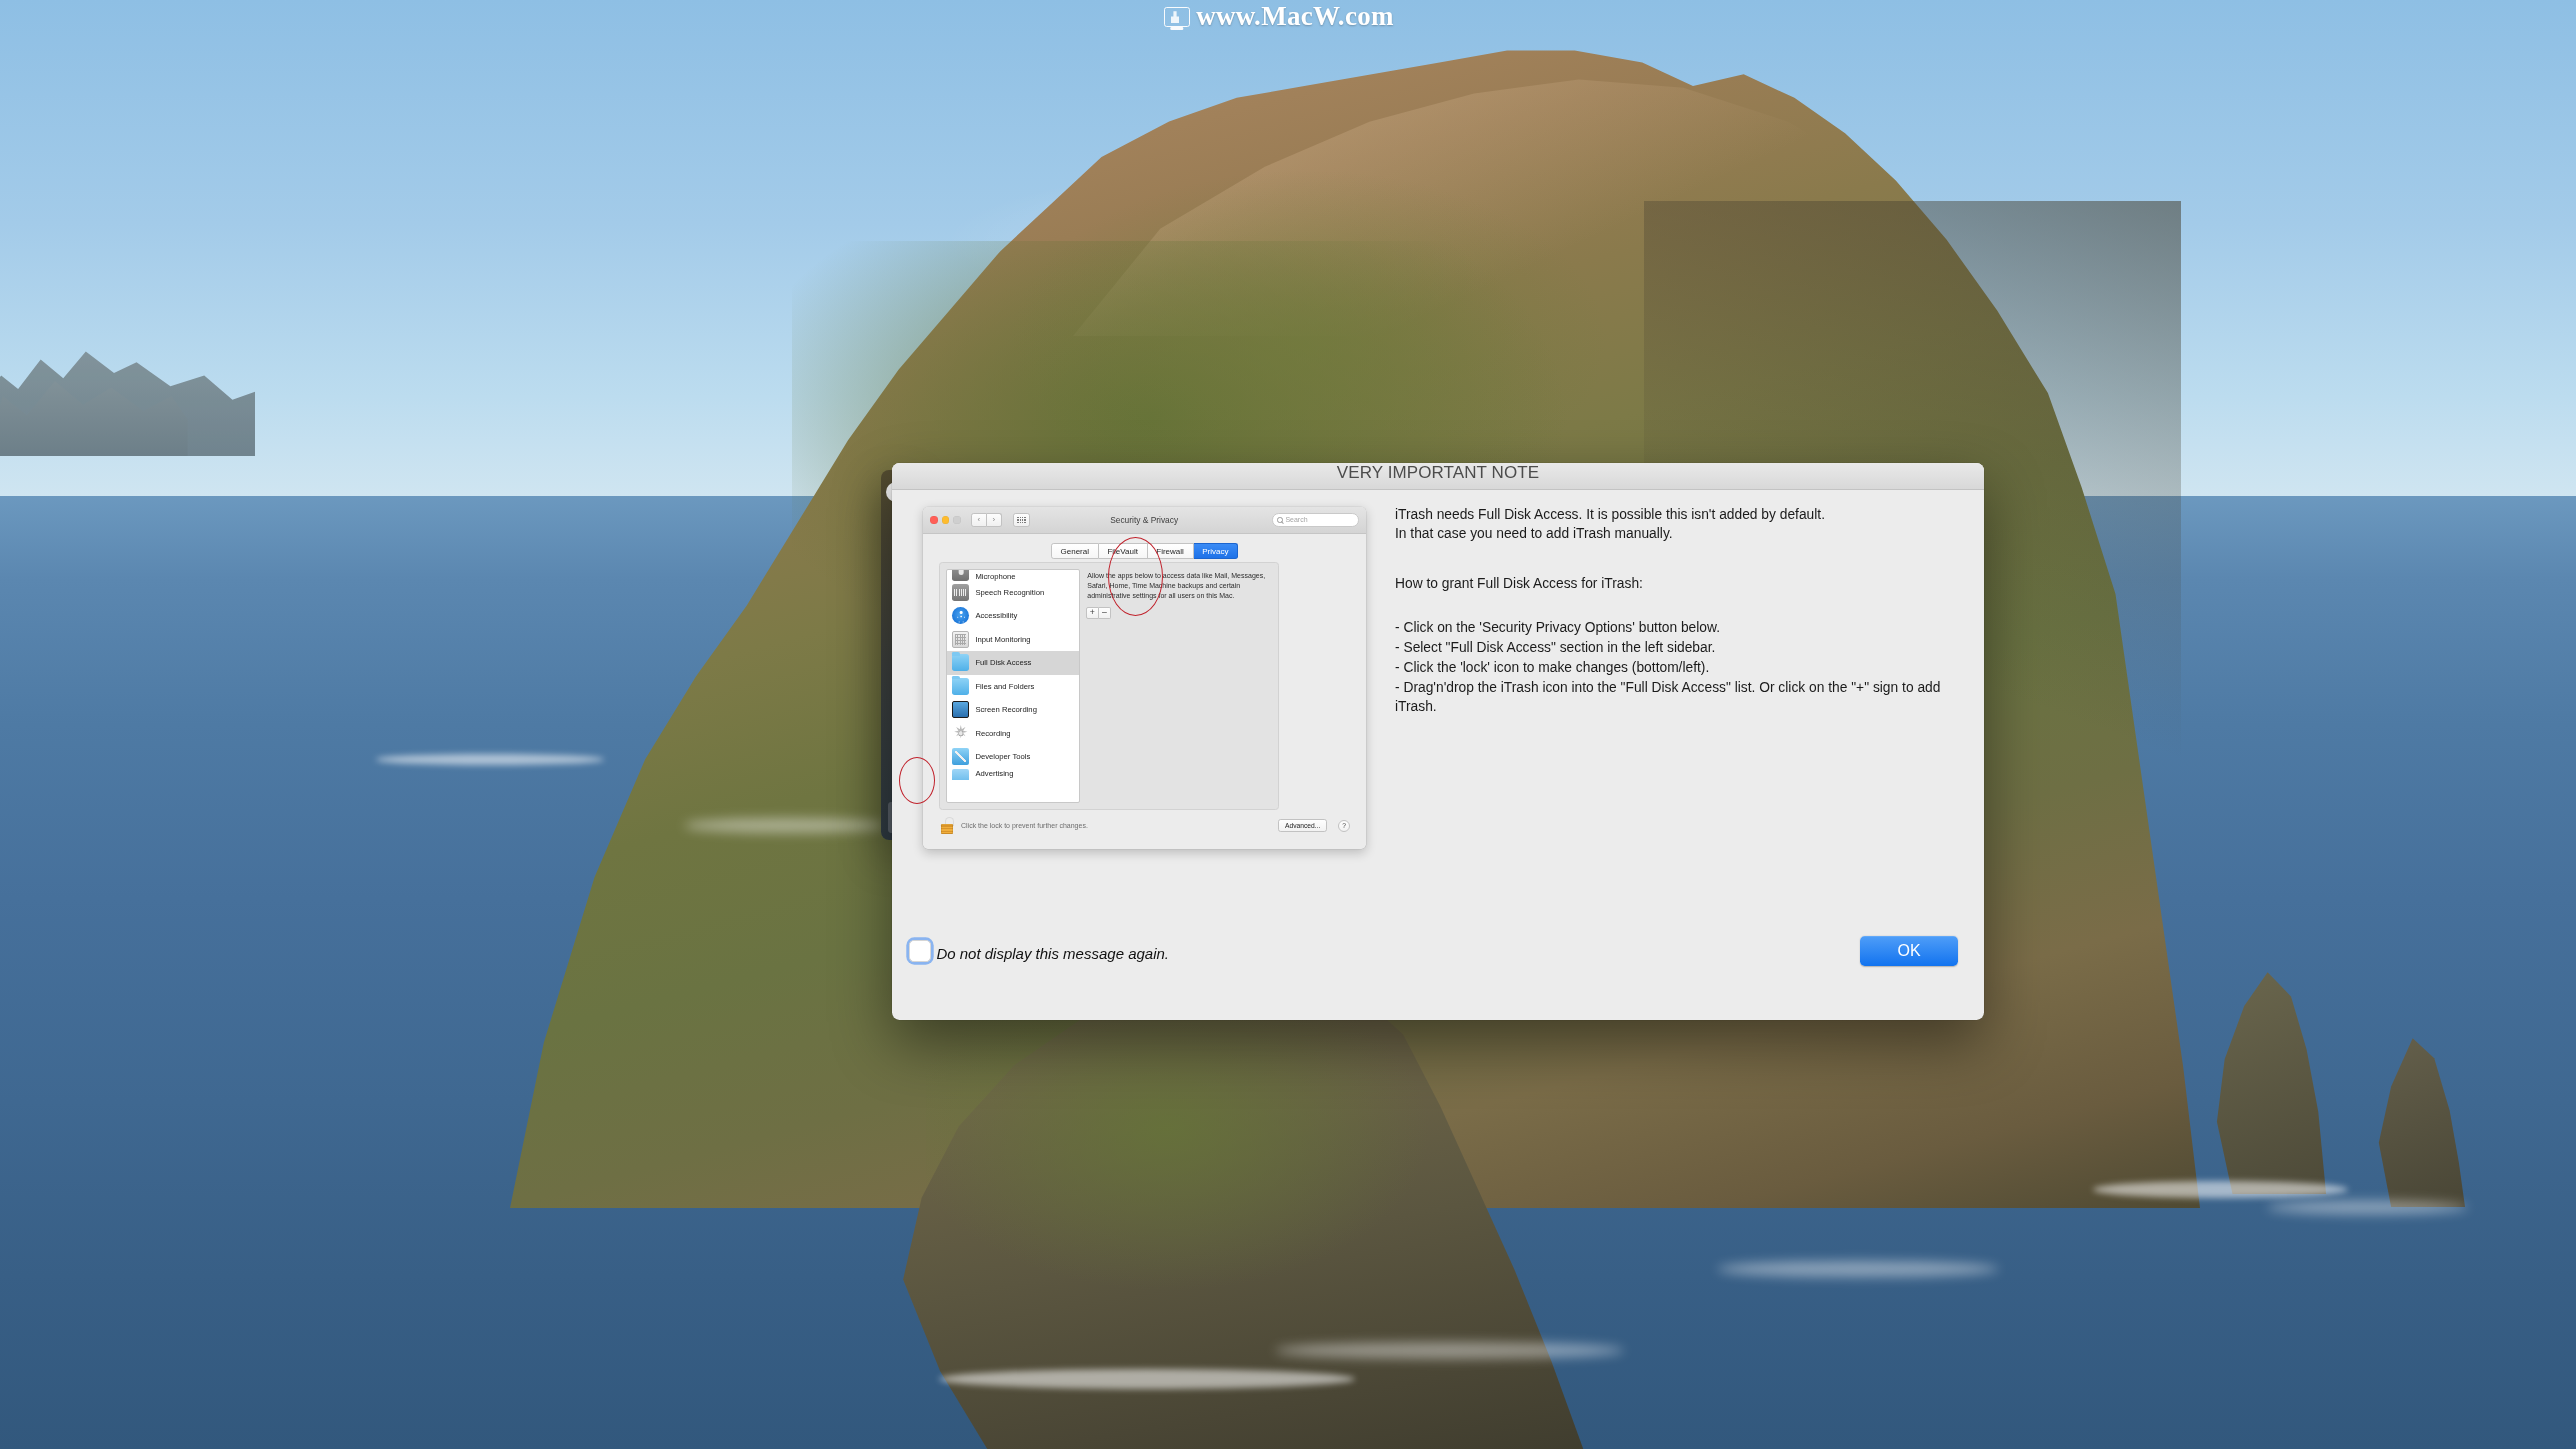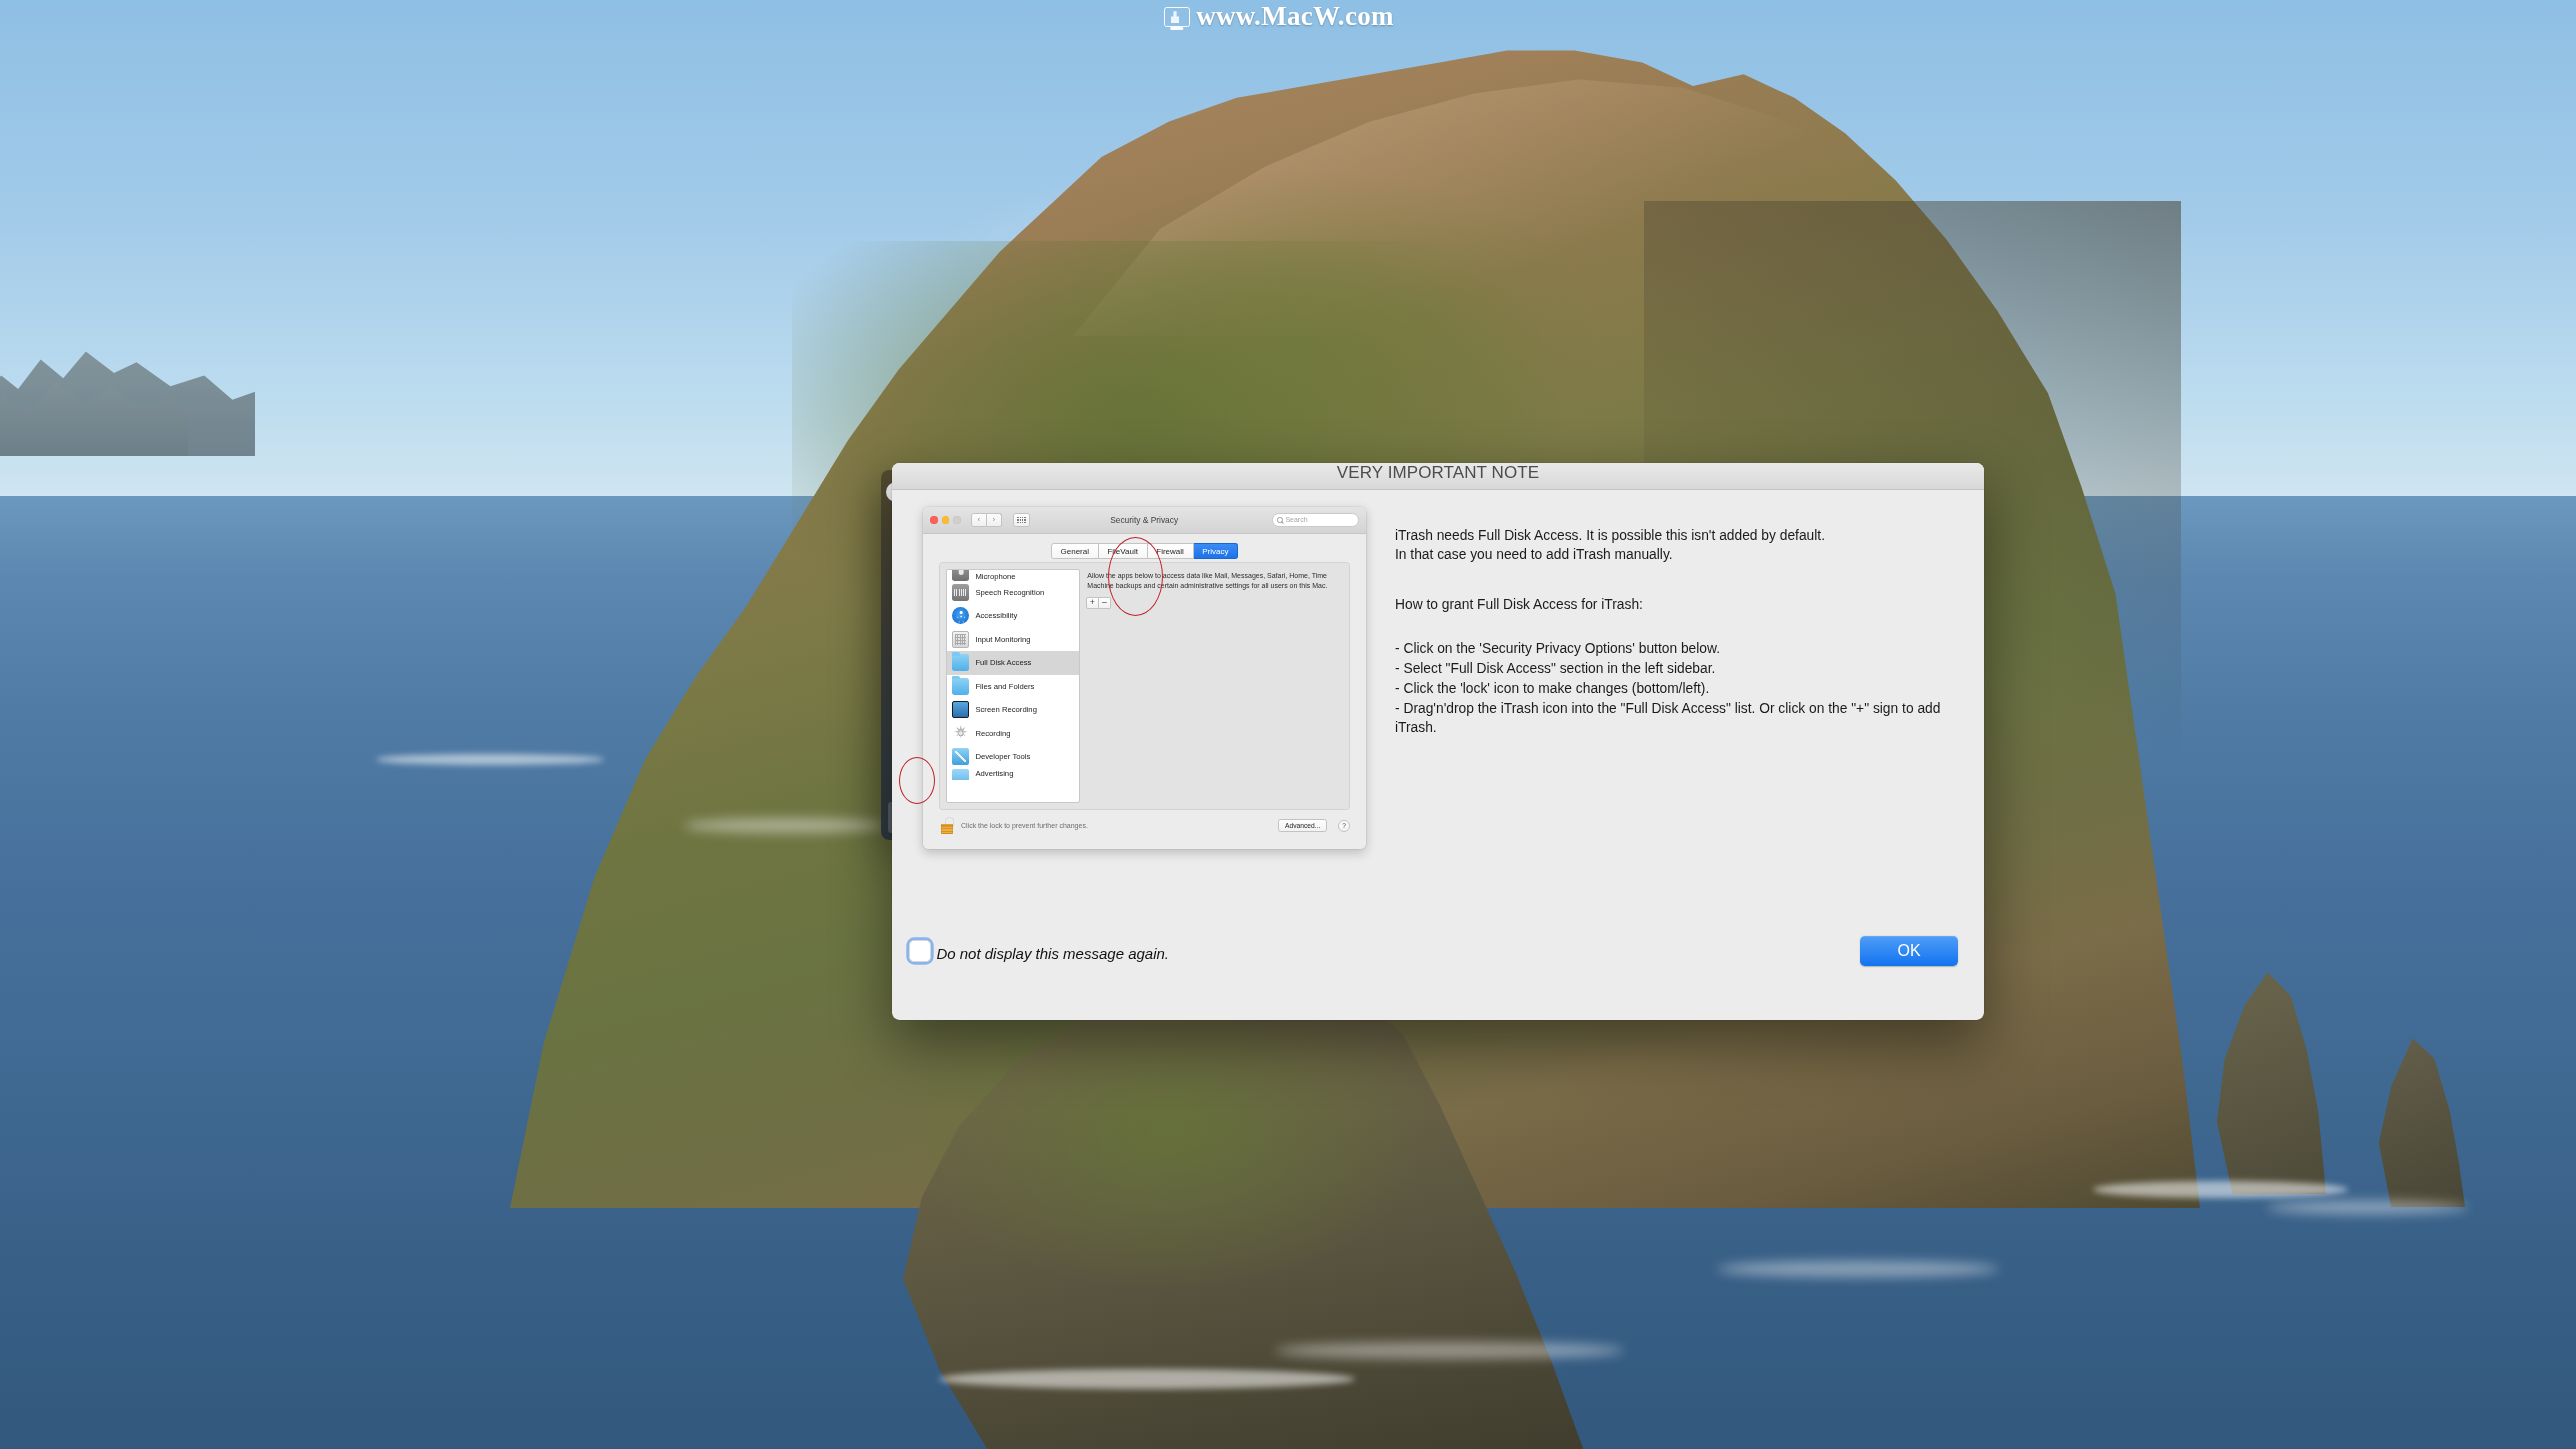--- a/index.html
+++ b/index.html
@@ -234,21 +234,21 @@
     font-size:8px; color:#262626;
     background:linear-gradient(180deg,#ffffff,#f6f6f6);
     border:0.3px solid #c3c3c3; border-left:none;
   }
   .tab:first-child{ border-left:0.3px solid #c3c3c3; border-radius:2.7px 0 0 2.7px;text-align:center; }
   .tab:last-child{ border-radius:0 2.7px 2.7px 0; }
   .tab.active{ background:linear-gradient(180deg,#3a8bf5,#1e72e8); color:#fff; border-color:#1b65cf; }
 
   
   #prefs-content {
-    position:absolute; left:16px; top:55px; width:411px; height:248px;
+    position:absolute; left:16px; top:55px; width:340px; height:248px;
     background:#e3e3e3; border-radius:3.4px;
     border:0.3px solid #d2d2d2;
   }
   #prefs-split { display:flex; height:100%; padding:6px; gap:6px; }
   #svc-list {
     width:134px; background:#fff; border:0.3px solid #c8c8c8; border-radius:2px;
     overflow:hidden; position:relative;
   }
   .svc-row {
     display:flex; align-items:center; gap:6px; height:23.5px; padding:0 5.4px;
@@ -388,21 +388,21 @@
   
   .annot {
     position:absolute; border:1.7px solid #c0202a; border-radius:50%;
     pointer-events:none; z-index:40;
   }
 
   
   #note-right {
     position:absolute; left:503px; top:14.8px; width:550px;
   }
-  #note-para1 { font-size:13.8px; color:#1b1b1b; line-height:1.42;margin-top:21px; }
+  #note-para1 { font-size:13.8px; color:#1b1b1b; line-height:1.42; }
   #note-howto { font-size:13.8px; color:#1b1b1b; margin-top:32px; }
   #note-steps { margin-top:27px; }
   .note-step { font-size:13.8px; color:#1b1b1b; line-height:1.44; }
 
   
   #note-footer {
     position:absolute; left:0; right:0; bottom:0; height:87px;
   }
   #dnd-wrap {
     position:absolute; left:17px; top:14.8px; display:flex; align-items:flex-end; gap:5.4px;font-style:italic;

